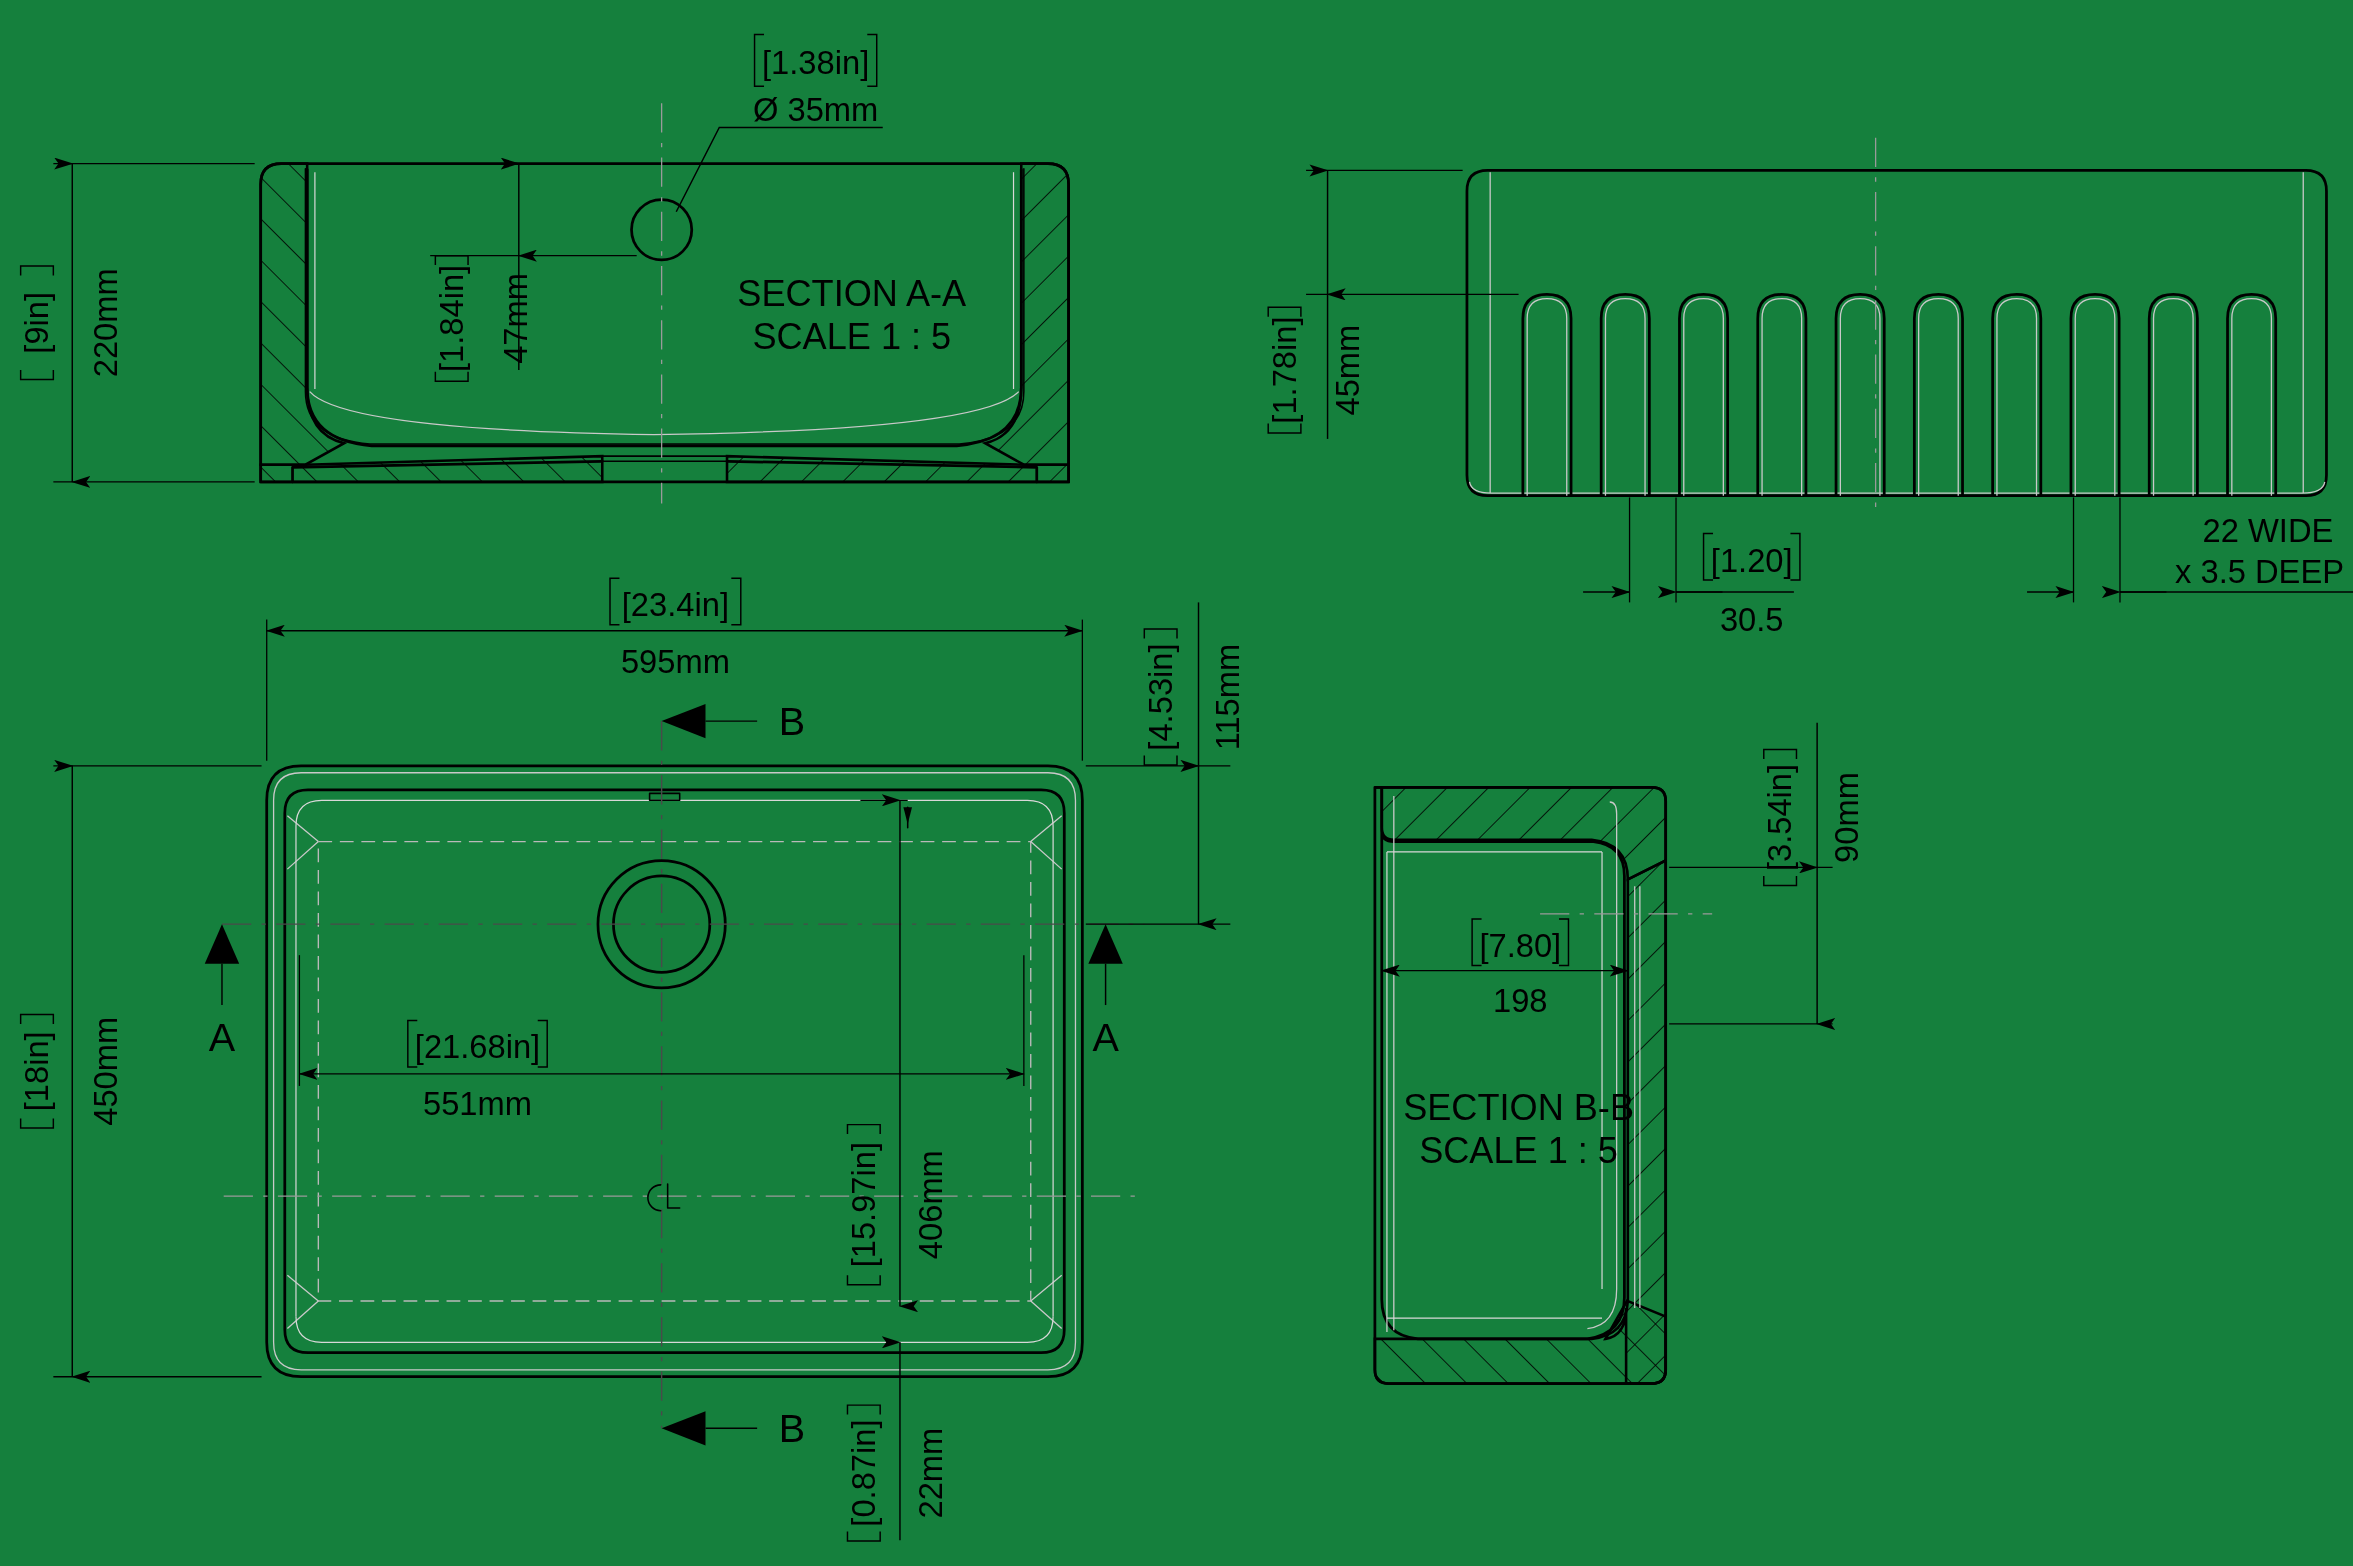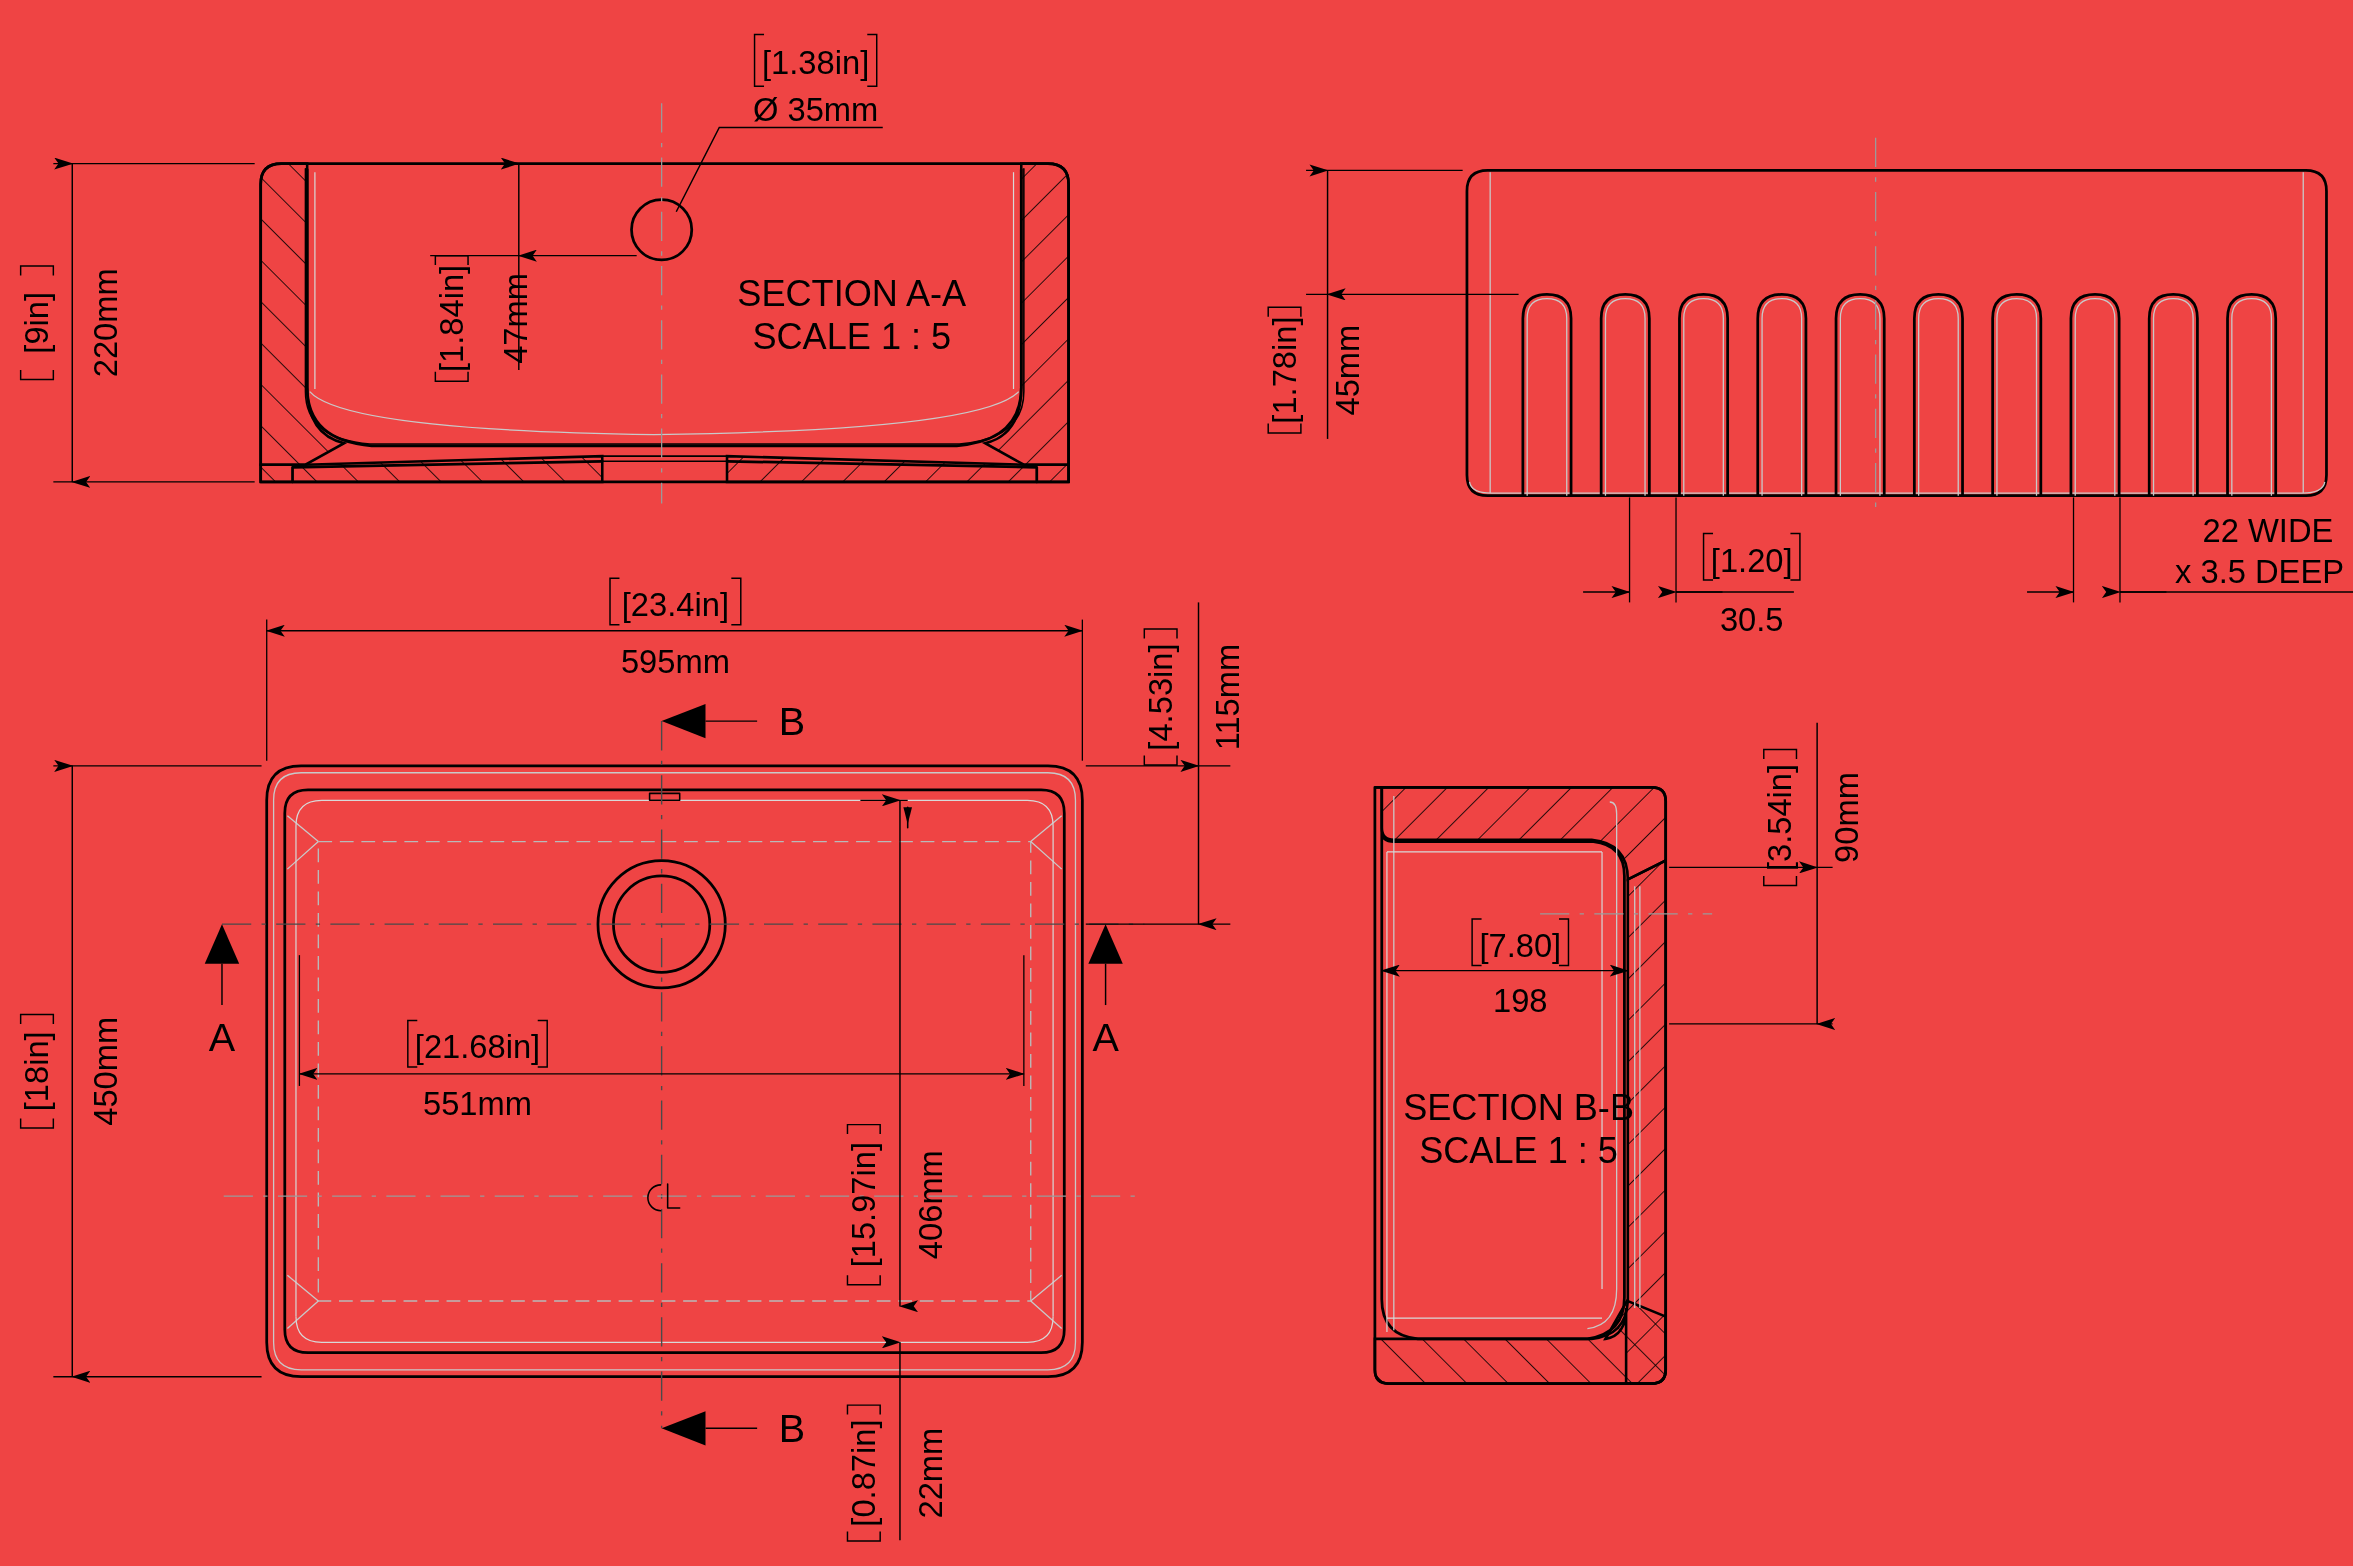--- a/index.html
+++ b/index.html
@@ -5,21 +5,21 @@
 <style>
   html,body{margin:0;padding:0;background:#ffffff;}
   body{
     font-family:"Liberation Sans","DejaVu Sans",sans-serif;
     color:#000;
   }
   #stage{
     position:relative;
     width:2354px;
     height:1567px;
-    background:#ef4444;
+    background:#15803d;
     overflow:hidden;
   }
   svg.layer{
     position:absolute;
     top:0;left:0;
     width:2354px;
     height:1567px;
   }
   .dimtext{
     font-family:"Liberation Sans","DejaVu Sans",sans-serif;

